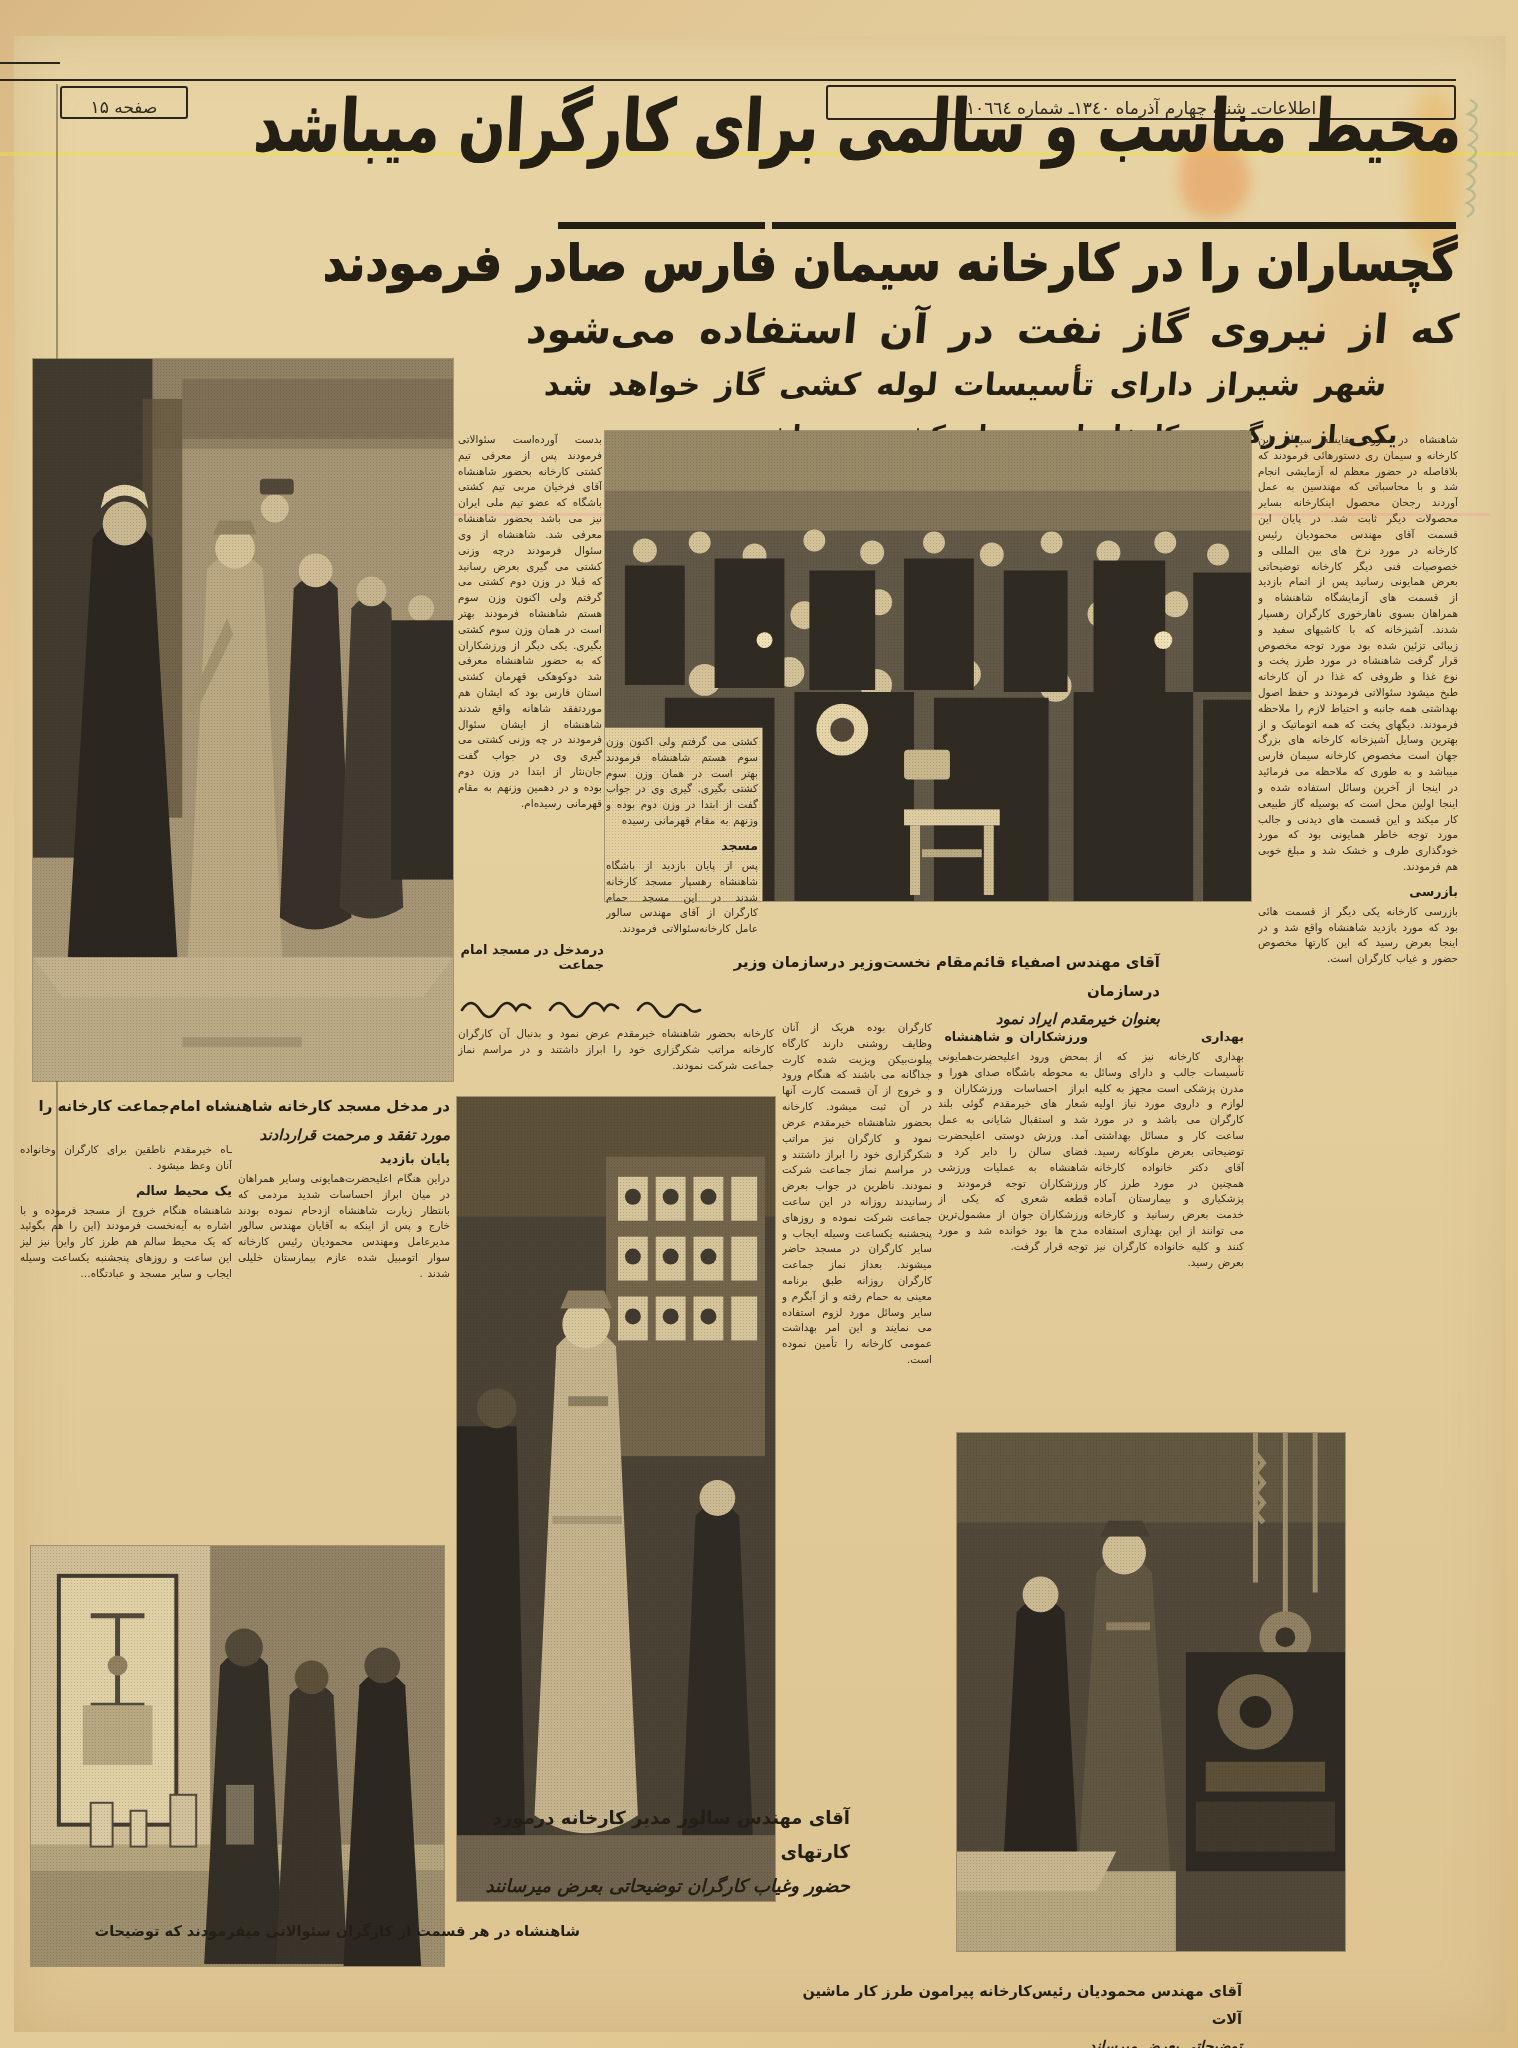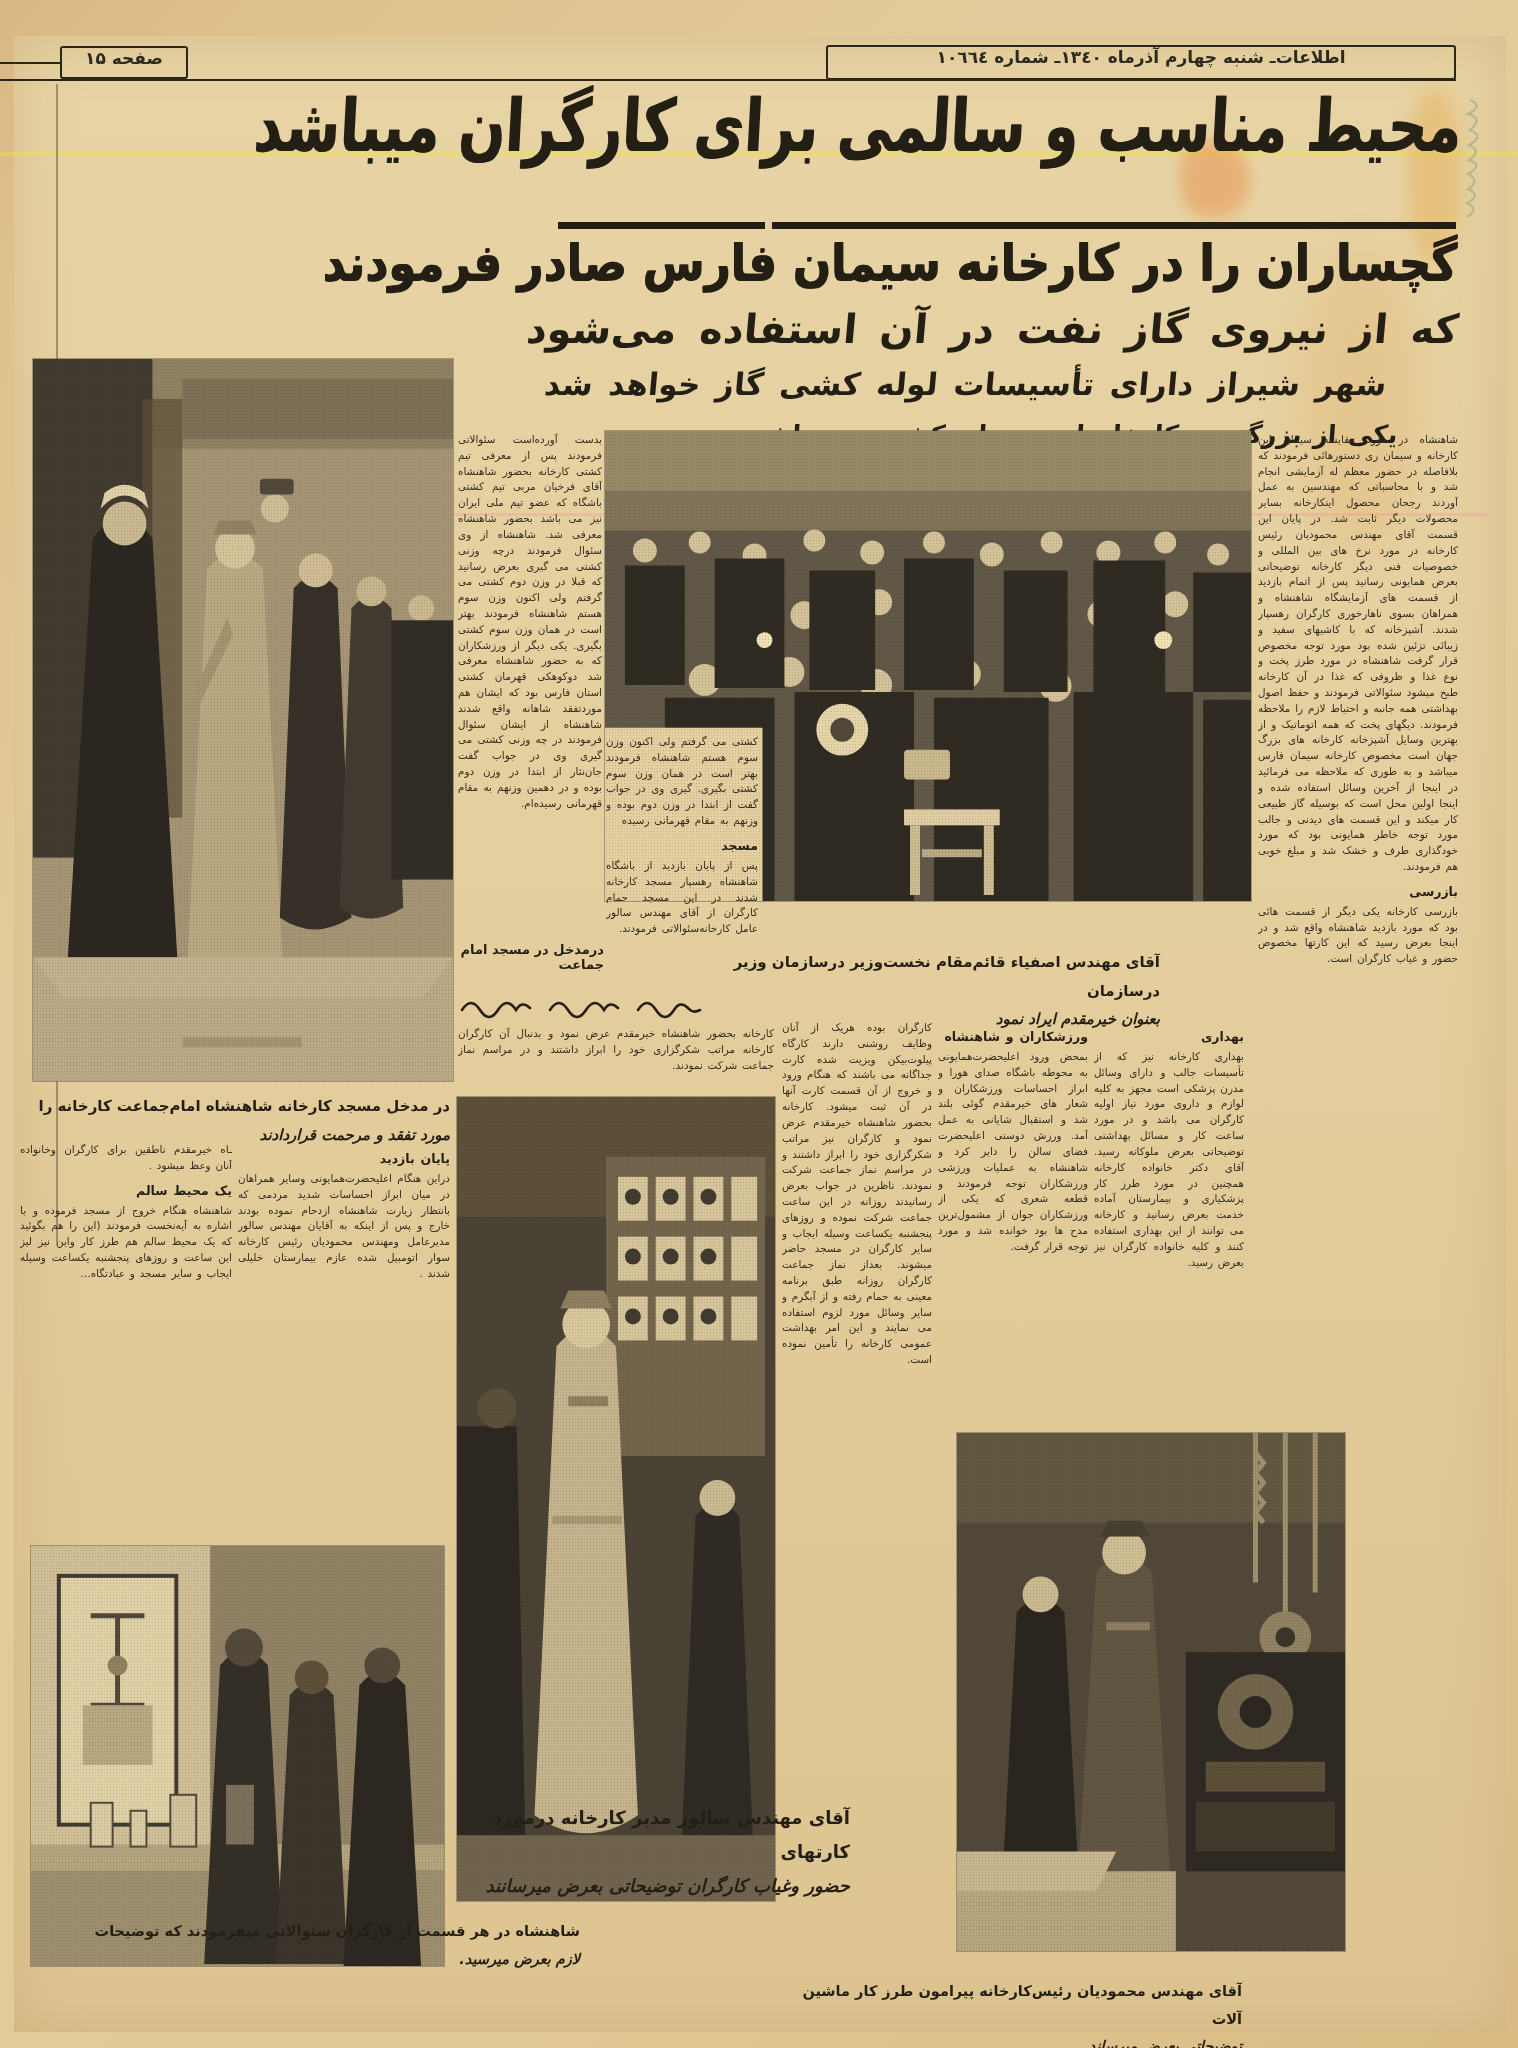--- a/index.html
+++ b/index.html
@@ -16,22 +16,22 @@
     position:absolute; left:14px; top:36px; width:1492px; height:1996px;
     background: linear-gradient(180deg,#e7d3a4 0%, #e4cf9e 40%, #ddc491 100%);
     box-shadow: inset 0 0 60px #b8935e55;
   }
   .abs { position:absolute; }
 
   
   .rule-h { background:#2b261c; }
   .hdr-box {
     position:absolute; border:2px solid #2b261c; border-radius:3px;
-    display:flex; align-items:flex-start; justify-content:center;
-    font-weight:bold; background:transparent;
+    display:flex; align-items:flex-end; justify-content:center;
+    font-weight:normal; background:transparent;margin-top:40px;
   }
   .hdr-box.page-no { left:60px; top:46px; width:128px; height:33px; font-size:17px; }
   .hdr-box.masthead { left:826px; top:45px; width:630px; height:35px; font-size:17px; letter-spacing:.5px; }
 
   
   .headline { position:absolute; text-align:center; direction:rtl; white-space:nowrap; color:#241f15; }
   .h-main  { font-size:55px; font-weight:800; transform:scaleY(1.32) skewX(-4deg); text-shadow:1px 0 #241f15; }
   .h-sub1  { font-size:45px; font-weight:900; transform:scaleY(1.12); letter-spacing:-1px; text-shadow:1px 0 #241f15, 0 1px #241f15; }
   .h-sub2  { font-size:40px; font-weight:700; transform:skewX(-5deg); word-spacing:9px; }
   .h-sub3  { font-size:31px; font-weight:700; transform:skewX(-5deg); word-spacing:5px; }
@@ -285,21 +285,20 @@
       <circle cx="214" cy="102" r="19" fill="#4c4230"></circle>
       <path d="M260,150 q22,-26 44,0 l14,270 h-72 Z" fill="#332c22"></path>
       <circle cx="282" cy="132" r="17" fill="#57492f"></circle>
       <path d="M330,140 q22,-28 46,0 l16,282 h-78 Z" fill="#241f18"></path>
       <circle cx="353" cy="120" r="18" fill="#4c4230"></circle>
       <rect x="196" y="240" width="28" height="60" fill="#c0b088" opacity=".5"></rect>
     </svg>
   </div>
   <div class="caption" style="left:20px;top:1918px;width:560px;font-size:14.5px">
     <span>شاهنشاه در هر قسمت از کارگران سئوالاتی میفرمودند که توضیحات</span>
-    <span class="l2">لازم بعرض میرسید.</span>
   </div>
 
   <div class="photo" style="left:456px;top:1096px;width:320px;height:806px">
     <svg viewBox="0 0 320 806" preserveAspectRatio="none">
       <rect width="320" height="806" fill="#433a2c"></rect>
       <rect x="0" y="0" width="320" height="120" fill="#57492f"></rect>
 
       <g>
         <rect x="150" y="60" width="160" height="300" fill="#6e5f44"></rect>
         <g fill="#d4c498">

